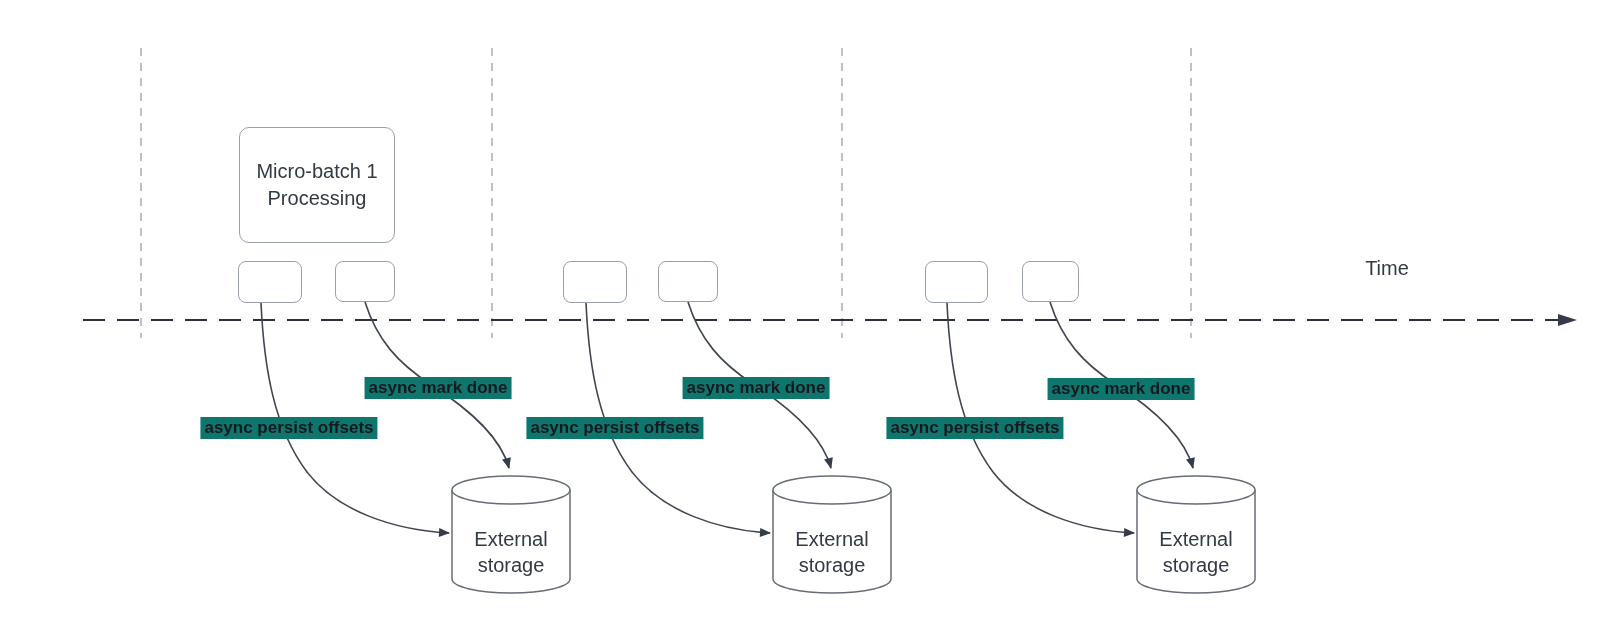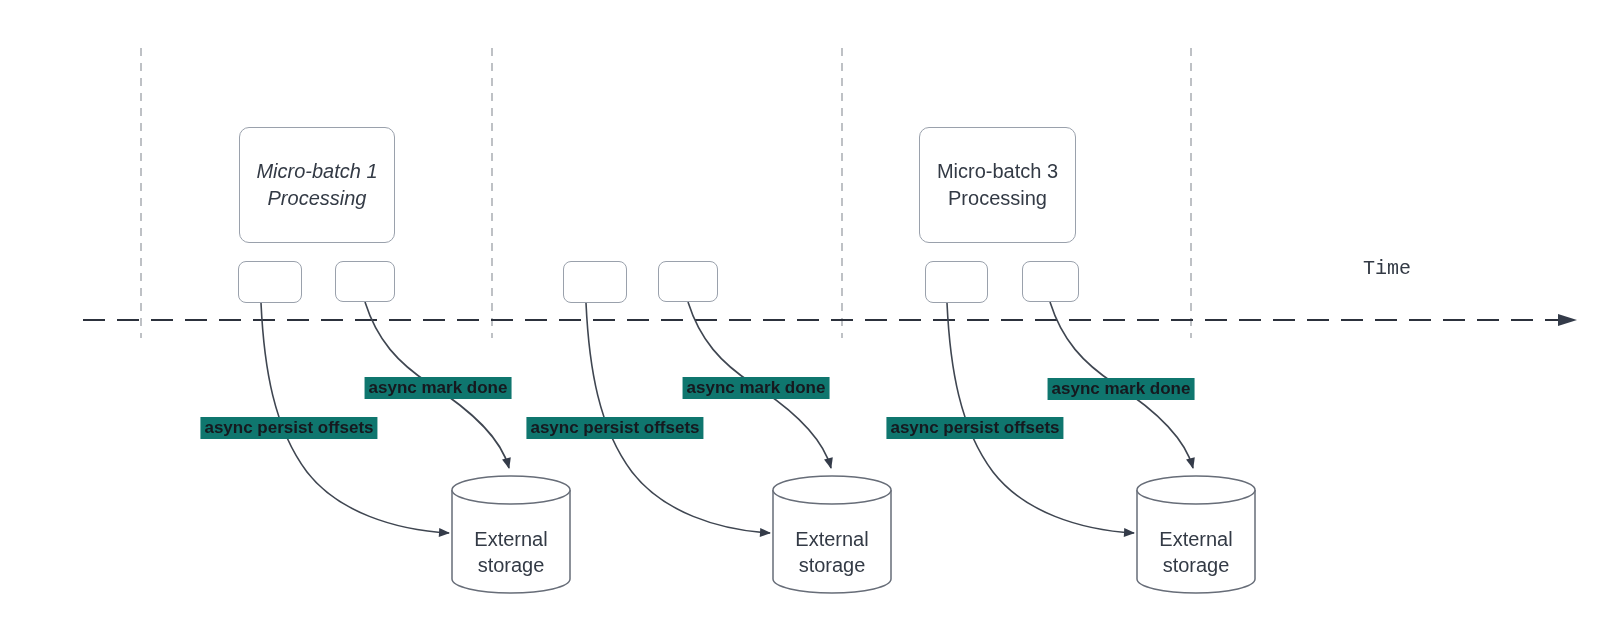--- a/index.html
+++ b/index.html
@@ -18,21 +18,21 @@
   .bigbox{position:absolute;width:156px;height:116px;border:1.5px solid var(--box-border);
           border-radius:10px;background:#fff;display:flex;align-items:center;justify-content:center;
           text-align:center;font-size:20px;line-height:27px;color:var(--title-text);padding:0 6px;
           box-sizing:border-box;}
   .smallbox{position:absolute;border:1.5px solid var(--box-border);border-radius:8px;background:#fff;
           box-sizing:border-box;}
   .flowlabel{position:absolute;transform:translate(-50%,-50%);font-size:17px;font-weight:bold;
           color:var(--label-text);background:#0f766e;padding:1px 4px;white-space:nowrap;}
   .cyl-label{position:absolute;transform:translate(-50%,-50%);width:110px;text-align:center;
           font-size:20px;line-height:26px;color:var(--title-text);margin-top:16px;}
-  .time-label{position:absolute;transform:translate(-50%,-50%);font-size:20px;color:var(--title-text);font-family:Liberation Mono, monospace;}
+  .time-label{position:absolute;transform:translate(-50%,-50%);font-size:20px;color:var(--title-text);}
 </style>
 </head>
 <body>
 
 <div class="canvas">
 
   <svg class="layer" viewBox="0 0 1600 642" xmlns="http://www.w3.org/2000/svg">
     <defs>
       <marker id="arrowhead" markerWidth="13" markerHeight="12" refX="11" refY="6" orient="auto" markerUnits="userSpaceOnUse">
         <path class="arrowfill" d="M1,1.5 L12,6 L1,10.5 Z"></path>
@@ -65,38 +65,35 @@
     <g>
       <path class="cyl" d="M773 490 L773 579 A59 14 0 0 0 891 579 L891 490"></path>
       <ellipse class="cyl" cx="832" cy="490" rx="59" ry="14"></ellipse>
     </g>
     <g>
       <path class="cyl" d="M1137 490 L1137 579 A59 14 0 0 0 1255 579 L1255 490"></path>
       <ellipse class="cyl" cx="1196" cy="490" rx="59" ry="14"></ellipse>
     </g>
   </svg>
 
-  <div class="bigbox" style="left:239px;top:127px;font-style:italic;">
+  <div class="bigbox" style="left:239px;top:127px;">
       <span>Micro-batch 1 Processing</span>
     </div>
   <div class="smallbox" style="left:238px;top:261px;width:64px;height:42px;"></div>
   <div class="smallbox" style="left:335px;top:261px;width:60px;height:41px;"></div>
   <div class="flowlabel" style="left:289px;top:428px;">async persist offsets</div>
   <div class="flowlabel" style="left:438px;top:388px;">async mark done</div>
   <div class="cyl-label" style="left:511px;top:536px;">External storage</div>
 
   <div class="smallbox" style="left:563px;top:261px;width:64px;height:42px;"></div>
   <div class="smallbox" style="left:658px;top:261px;width:60px;height:41px;"></div>
   <div class="flowlabel" style="left:615px;top:428px;">async persist offsets</div>
   <div class="flowlabel" style="left:756px;top:388px;">async mark done</div>
   <div class="cyl-label" style="left:832px;top:536px;">External storage</div>
 
-  <div class="bigbox" style="left:919px;top:127px;width:157px;">
-      <span>Micro-batch 3 Processing</span>
-    </div>
   <div class="smallbox" style="left:925px;top:261px;width:63px;height:42px;"></div>
   <div class="smallbox" style="left:1022px;top:261px;width:57px;height:41px;"></div>
   <div class="flowlabel" style="left:975px;top:428px;">async persist offsets</div>
   <div class="flowlabel" style="left:1121px;top:389px;">async mark done</div>
   <div class="cyl-label" style="left:1196px;top:536px;">External storage</div>
 
   <div class="time-label" style="left:1387px;top:268px;">Time</div>
 
 </div>
 

